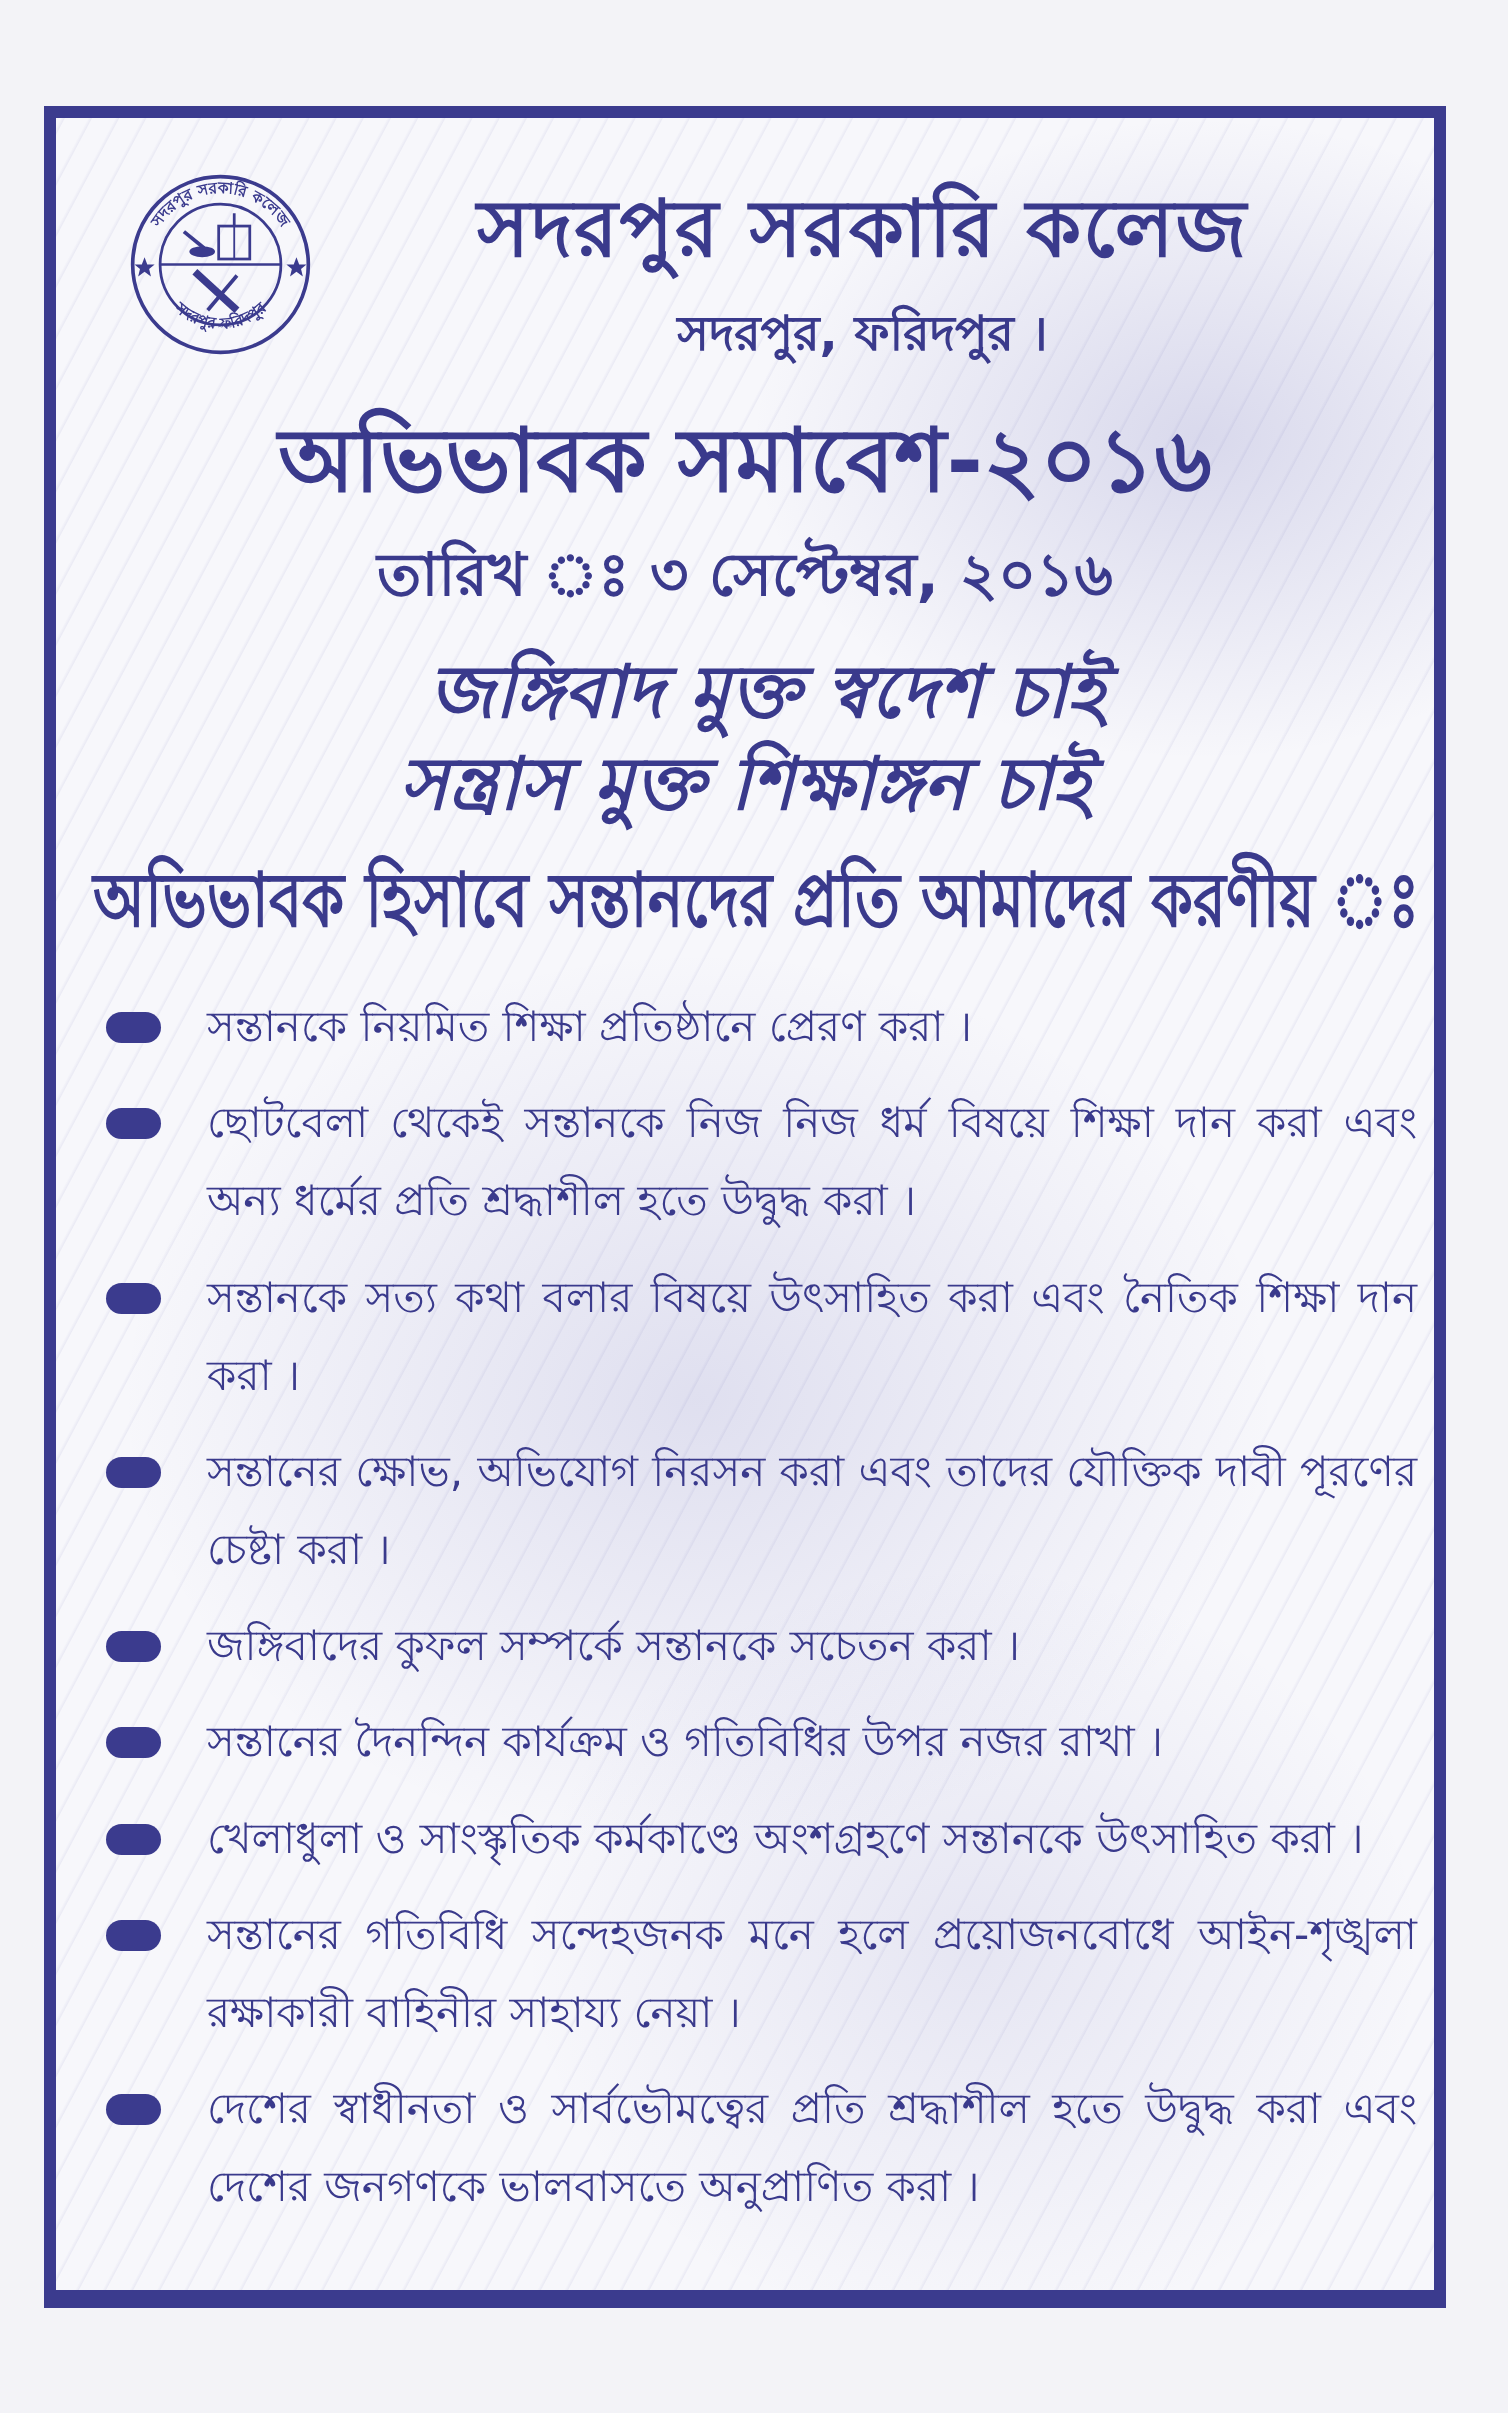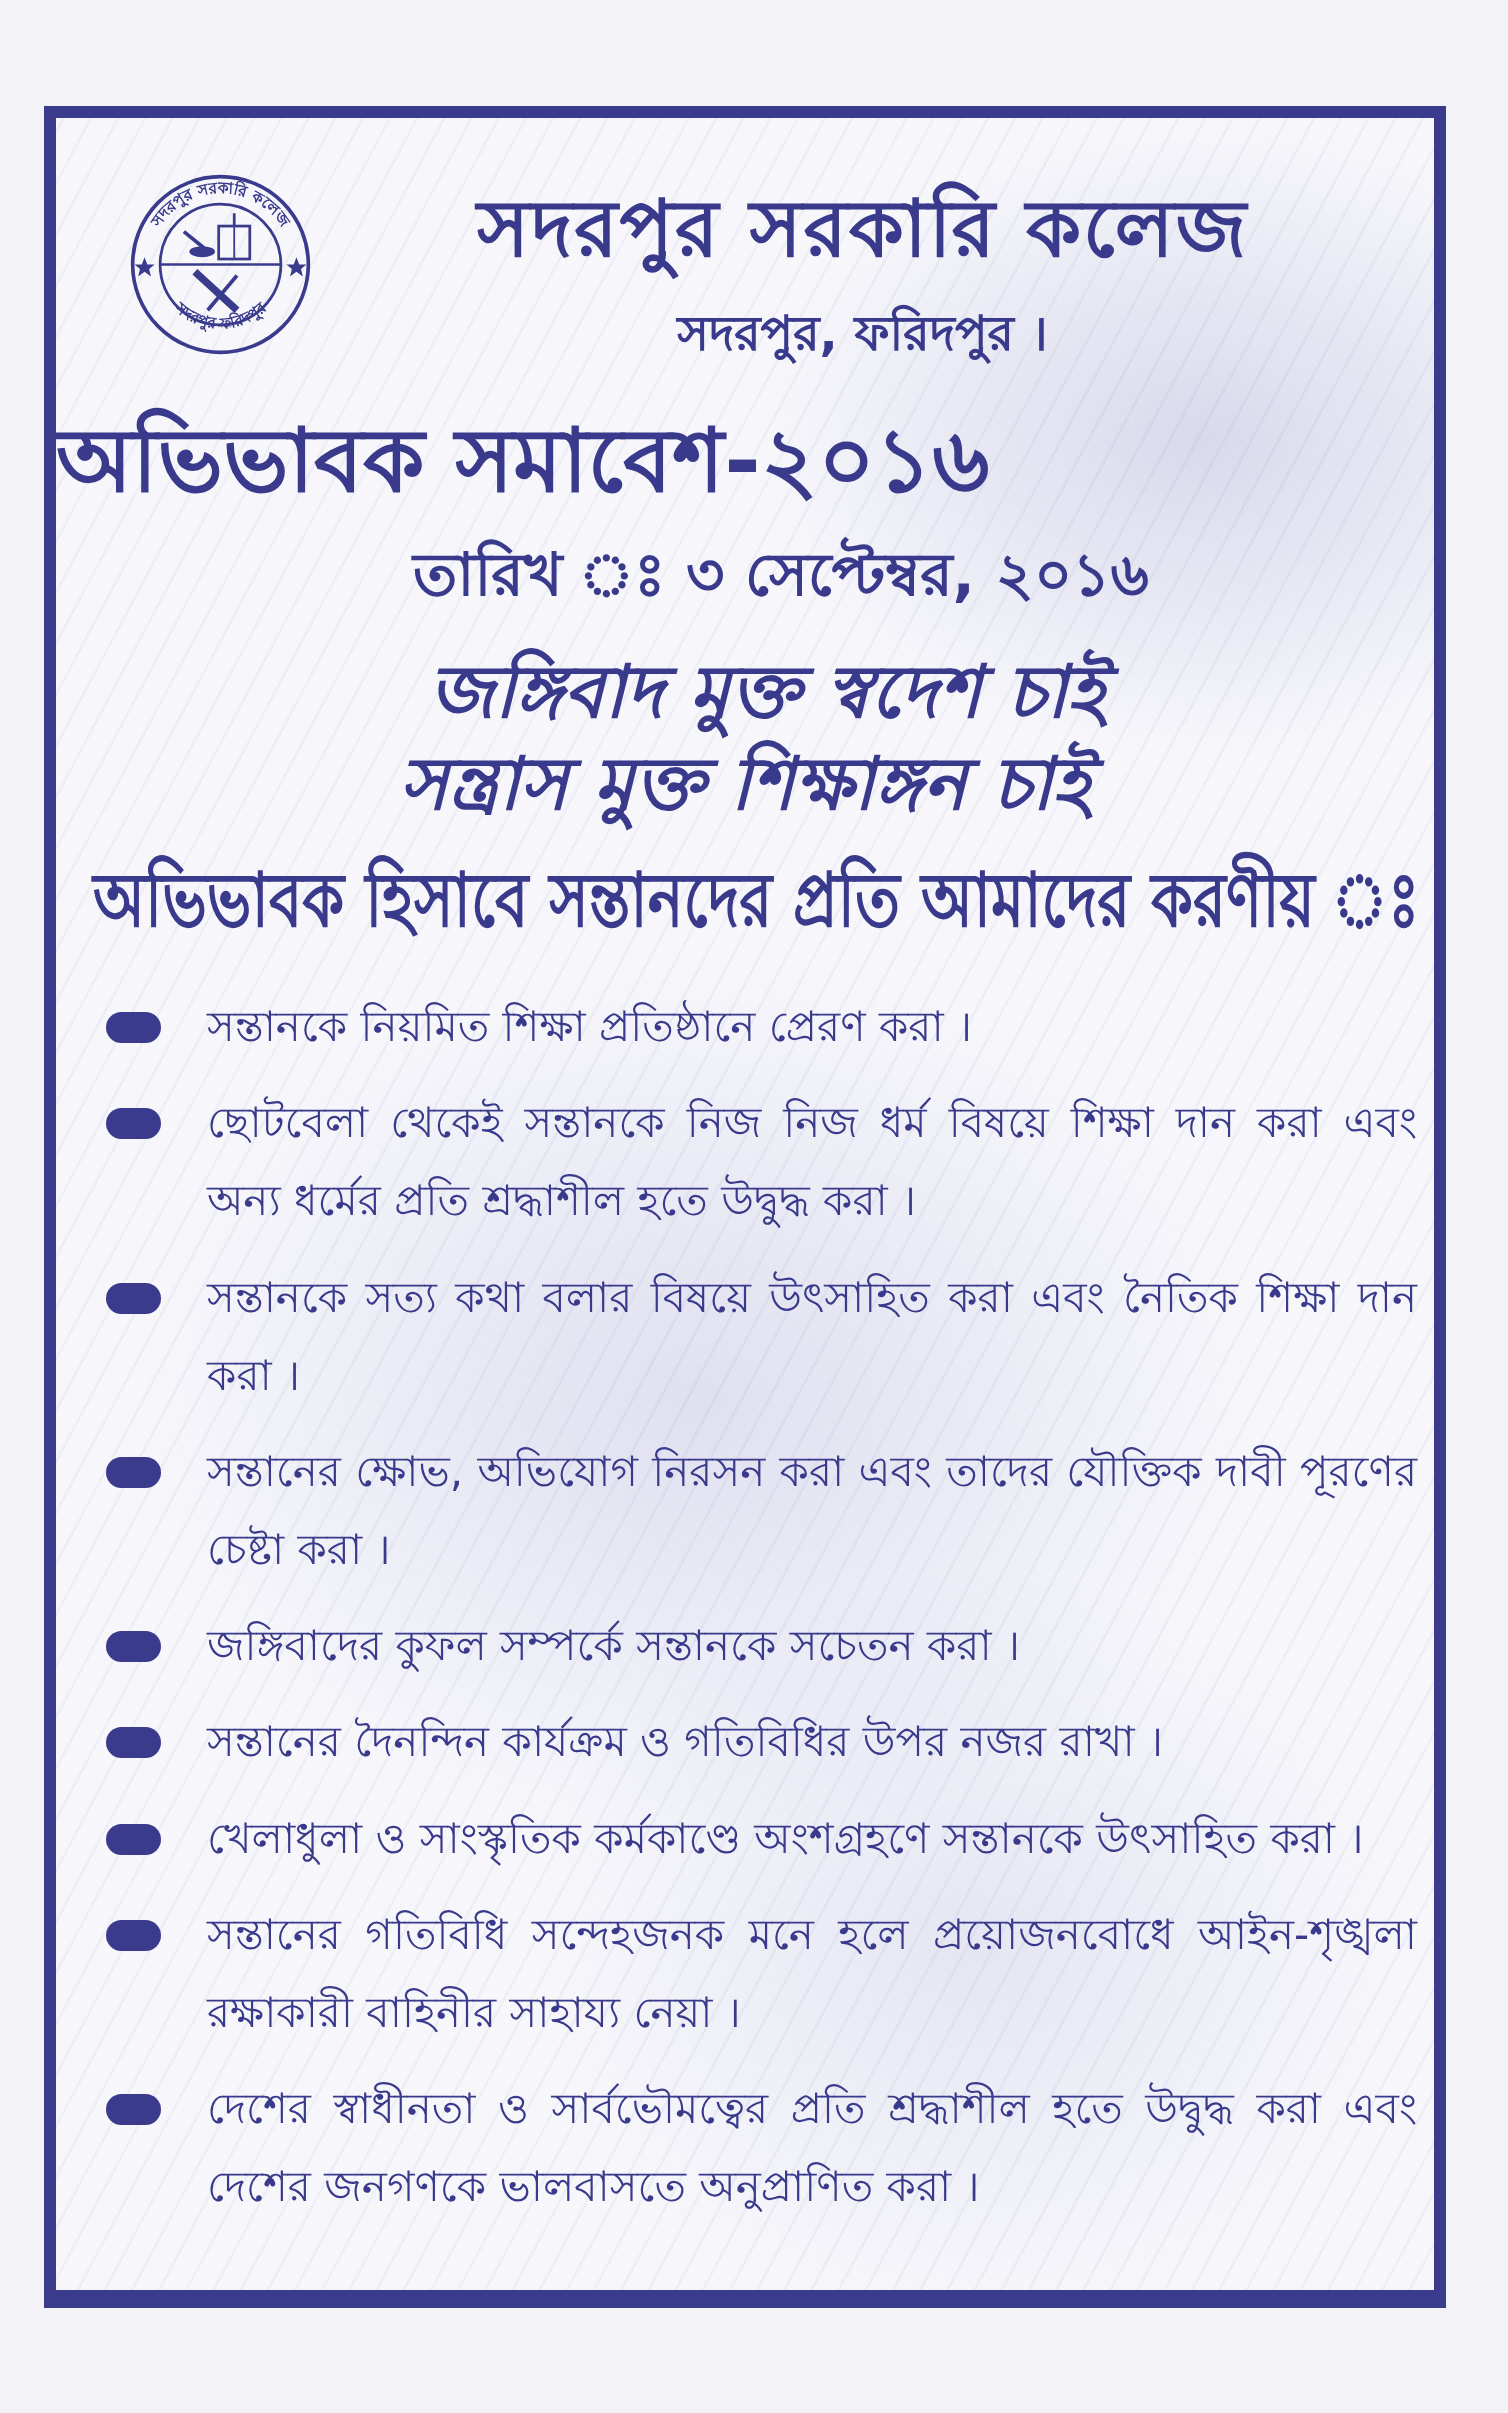--- a/index.html
+++ b/index.html
@@ -28,25 +28,25 @@
     position: absolute; left: 275px; top: 50px; width: 1063px;
     font-size: 79px; font-weight: bold; letter-spacing: 1.8px; white-space: nowrap;
     text-align: center;
   }
   .address {
     position: absolute; left: 275px; top: 179px; width: 1063px;
     font-size: 48px; font-weight: bold; text-align: center; white-space: nowrap;
   }
   .event-title {
     position: absolute; left: 0; top: 275px; width: 100%;
-    font-size: 88px; font-weight: bold; white-space: nowrap;
+    font-size: 88px; font-weight: bold; text-align: center; white-space: nowrap;
   }
   .event-date {
     position: absolute; left: 0; top: 412px; width: 100%;
-    font-size: 59px; font-weight: bold; text-align: center; white-space: nowrap; margin-left: 36px;
+    font-size: 59px; font-weight: bold; text-align: center; white-space: nowrap;
   }
   .slogan {
     position: absolute; left: 0; width: 100%;
     font-family: "DejaVu Serif", serif;
     font-size: 73px; font-weight: bold; font-style: italic;
     text-align: center; white-space: nowrap;
   }
   .slogan.s1 { top: 518px; padding-left: 22px; }
   .slogan.s2 { top: 610px; }
   .section-heading {

